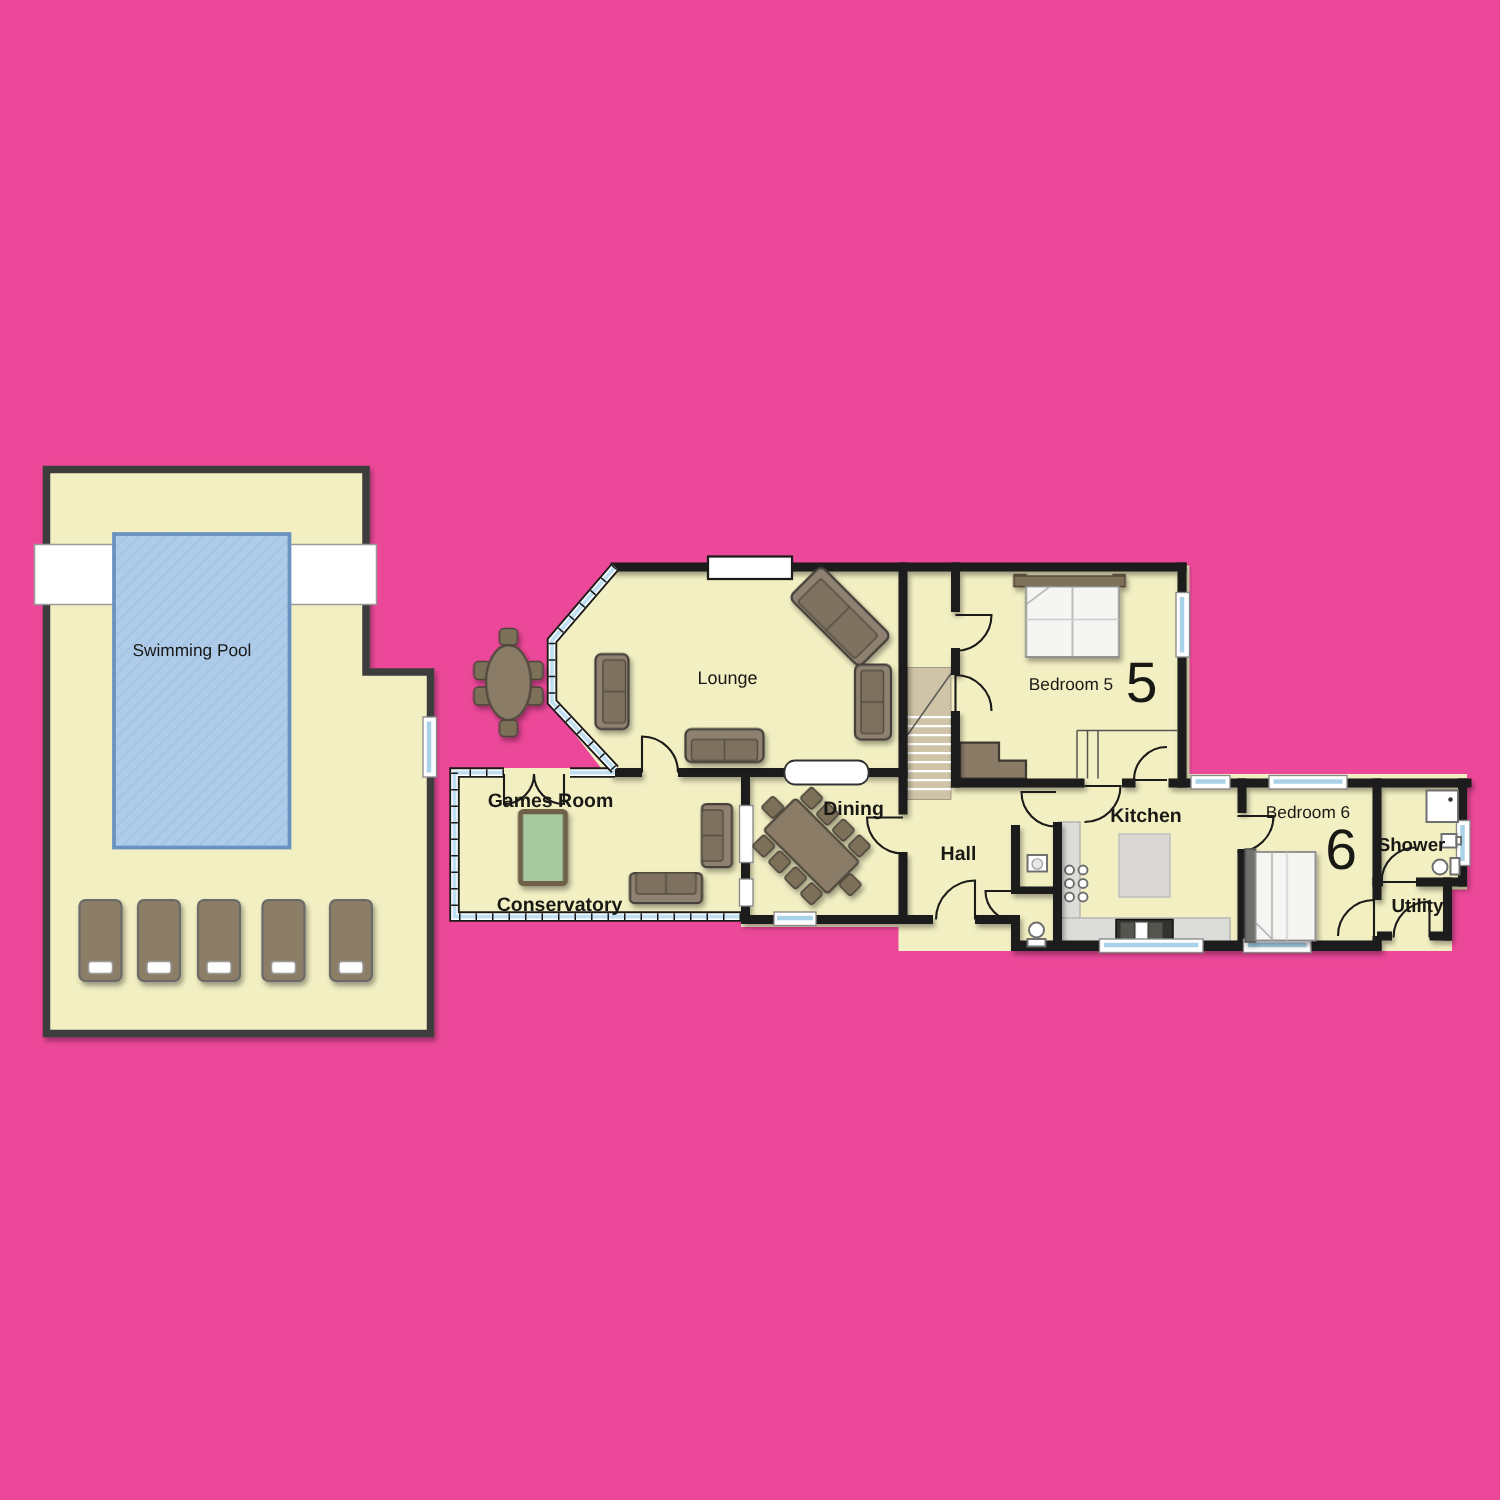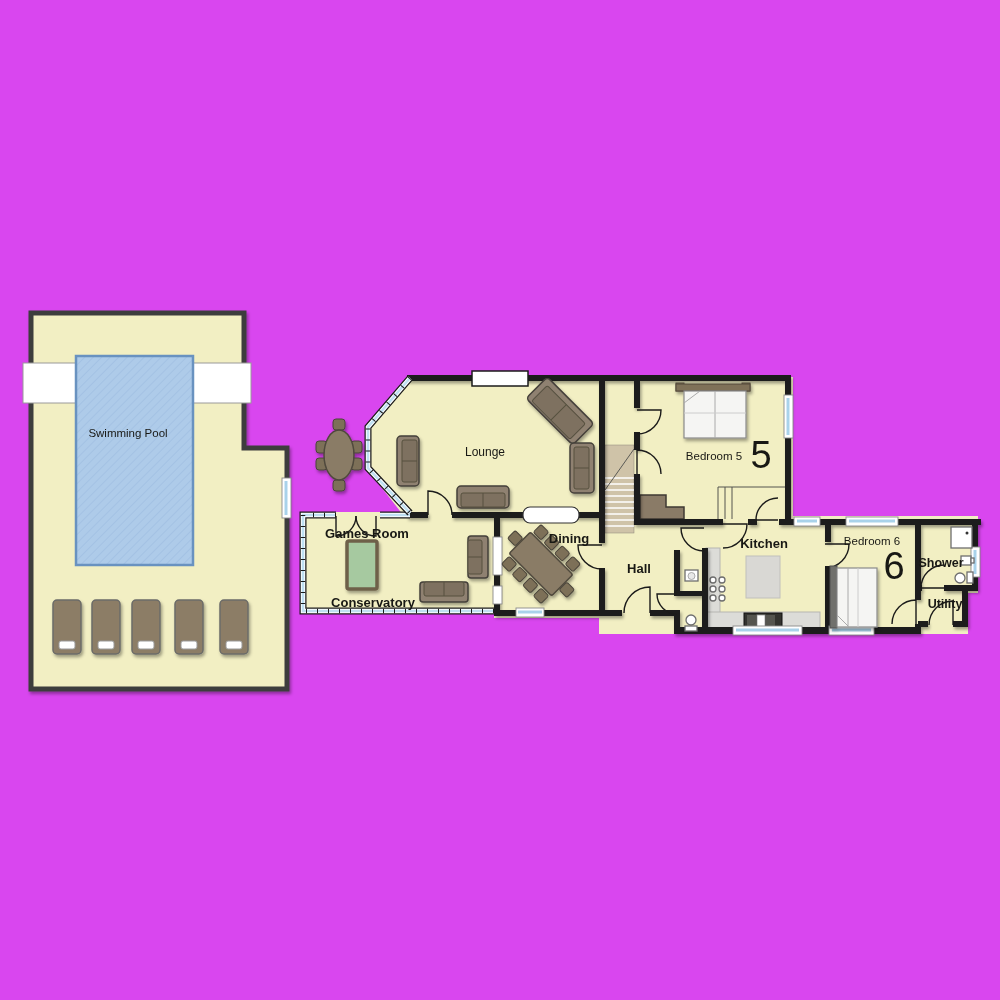--- a/index.html
+++ b/index.html
@@ -1,16 +1,16 @@
 <!DOCTYPE html>
 <html><head>
 <meta charset="utf-8">
 <style>
   html,body{margin:0;padding:0;background:#fff;}
-  #canvas{position:relative;width:1000px;height:1000px;background:#d946ef;overflow:hidden;}
+  #canvas{position:relative;width:1000px;height:1000px;background:#ec4899;overflow:hidden;}
   svg{display:block;}
   .wall{fill:#1b1b1a;}
   .floor{fill:#f2efc3;}
   .glz{stroke:#1b1b1a;stroke-width:7;fill:none;}
   .glzw{stroke:#ffffff;stroke-width:4.5;fill:none;}
   .glzb{stroke:#bfe0f2;stroke-width:2.5;fill:none;}
   .glzt{stroke:#1b1b1a;stroke-width:4.5;fill:none;stroke-dasharray:1 10;}
   .arc{stroke:#1b1b1a;stroke-width:1.4;fill:none;}
   .winw{fill:#fff;stroke:#8a8a8a;stroke-width:.9;}
   .winb{stroke:#a9d2ea;stroke-width:3;fill:none;}

